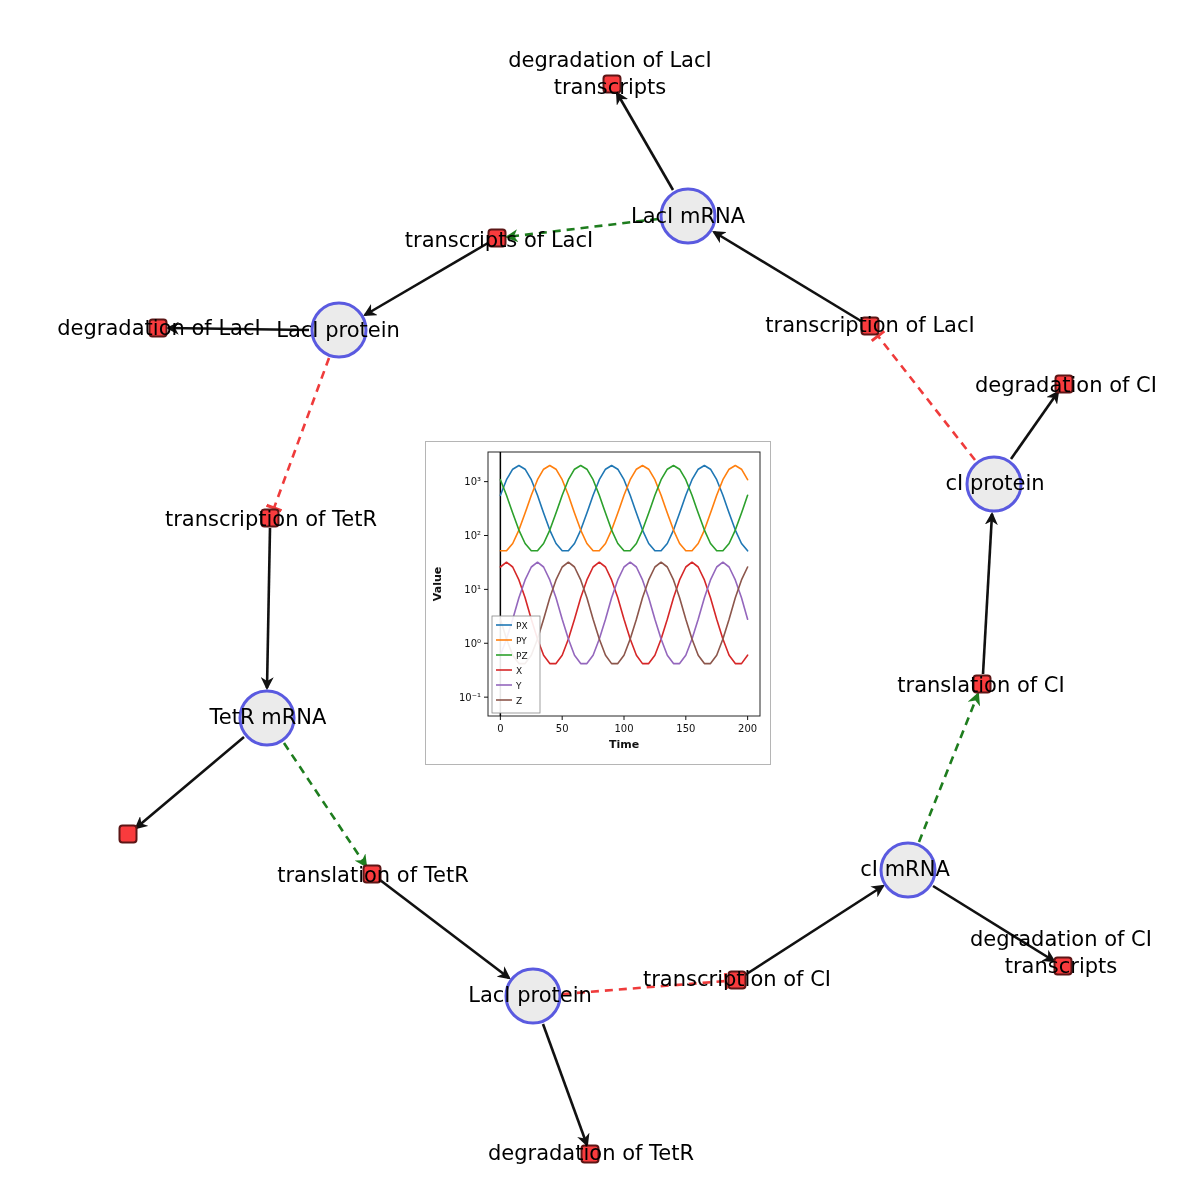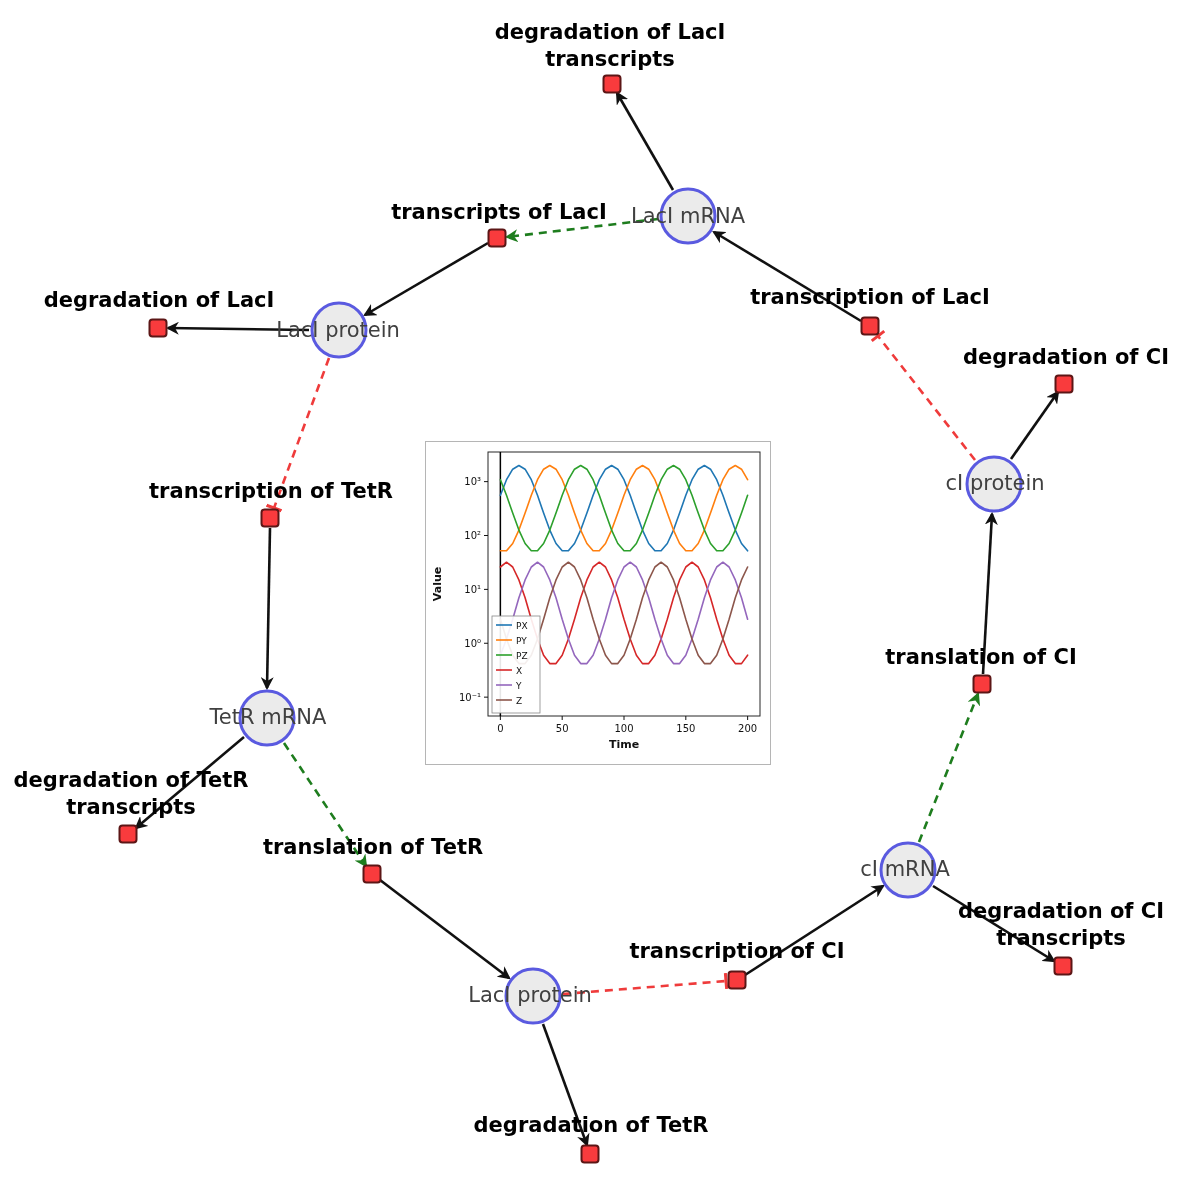--- a/index.html
+++ b/index.html
@@ -3,24 +3,24 @@
 <meta charset="utf-8">
 <style>
   html,body{margin:0;padding:0;background:#ffffff;}
   #stage{position:relative;width:1189px;height:1200px;background:#fff;overflow:hidden;
          font-family:"DejaVu Sans",sans-serif;}
   #edge-layer{position:absolute;left:0;top:0;z-index:1;}
   .sp{position:absolute;width:57px;height:57px;border-radius:50%;background:#ebebeb;
       border:3.5px solid #5a5ae0;transform:translate(-50%,-50%);box-sizing:border-box;z-index:2;}
   .rx{position:absolute;width:19px;height:19px;background:#f93b3d;border:2.5px solid #5c1616;
       border-radius:4px;transform:translate(-50%,-50%);box-sizing:border-box;z-index:2;}
-  .sp-label{position:absolute;transform:translate(-50%,-50%);font-size:21px;color:#404040;
+  .sp-label{position:absolute;transform:translate(-50%,-50%);font-size:21px;color:#000000;
       white-space:nowrap;z-index:3;}
-  .rx-label{position:absolute;transform:translate(-50%,-50%);font-size:21px;font-weight:bold;
-      color:#000;text-align:center;white-space:nowrap;line-height:1.3;z-index:3;}
+  .rx-label{position:absolute;transform:translate(-50%,-50%);font-size:21px;font-weight:normal;
+      color:#000;text-align:center;white-space:nowrap;line-height:1.3;z-index:3;margin-top:28px;}
   .rx-label.wrap{white-space:normal;}
   #inset{position:absolute;left:425px;top:441px;width:344px;height:322px;background:#fff;
       border:1px solid #b5b5b5;z-index:4;}
 </style>
 </head>
 <body>
 
 <div id="stage">
 
   <svg id="edge-layer" width="1189" height="1200" viewBox="0 0 1189 1200">
@@ -85,21 +85,20 @@
   <div class="rx" style="left:737px;top:980px"></div>
   <div class="rx" style="left:1063px;top:966px"></div>
   <div class="rx" style="left:590px;top:1154px"></div>
 
   <div class="rx-label wrap" style="left:610px;top:46px;width:250px">degradation of LacI transcripts</div>
   <div class="rx-label" style="left:499px;top:213px">transcripts of LacI</div>
   <div class="rx-label" style="left:870px;top:298px">transcription of LacI</div>
   <div class="rx-label" style="left:159px;top:301px">degradation of LacI</div>
   <div class="rx-label" style="left:1066px;top:358px">degradation of CI</div>
   <div class="rx-label" style="left:271px;top:492px">transcription of TetR</div>
-  <div class="rx-label wrap" style="left:131px;top:794px;width:260px">degradation of TetR transcripts</div>
   <div class="rx-label" style="left:373px;top:848px">translation of TetR</div>
   <div class="rx-label" style="left:981px;top:658px">translation of CI</div>
   <div class="rx-label" style="left:737px;top:952px">transcription of CI</div>
   <div class="rx-label" style="left:591px;top:1126px">degradation of TetR</div>
   <div class="rx-label wrap" style="left:1061px;top:925px;width:220px">degradation of CI transcripts</div>
 
   <div id="inset">
     <div id="inset-plot"><svg width="344" height="322" viewBox="0 0 344 322">
           <rect x="62" y="10" width="272" height="264" fill="#fff" stroke="#262626" stroke-width="1"></rect>
           <line x1="58" y1="255.14285714285714" x2="62" y2="255.14285714285714" stroke="#111" stroke-width="1"></line>

